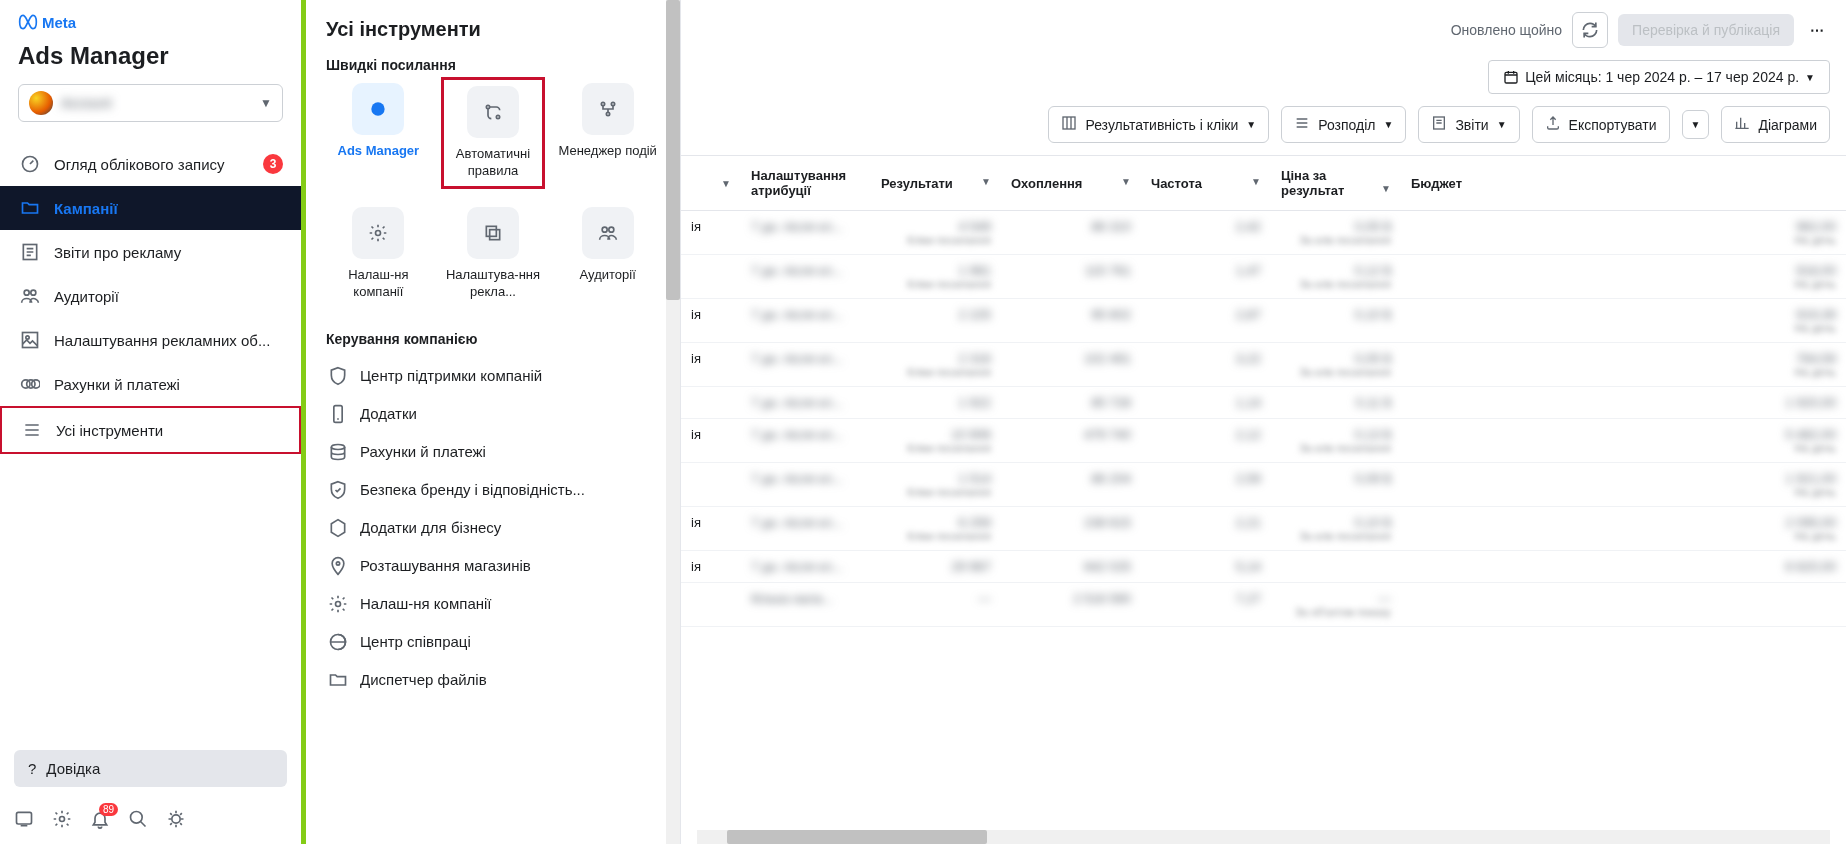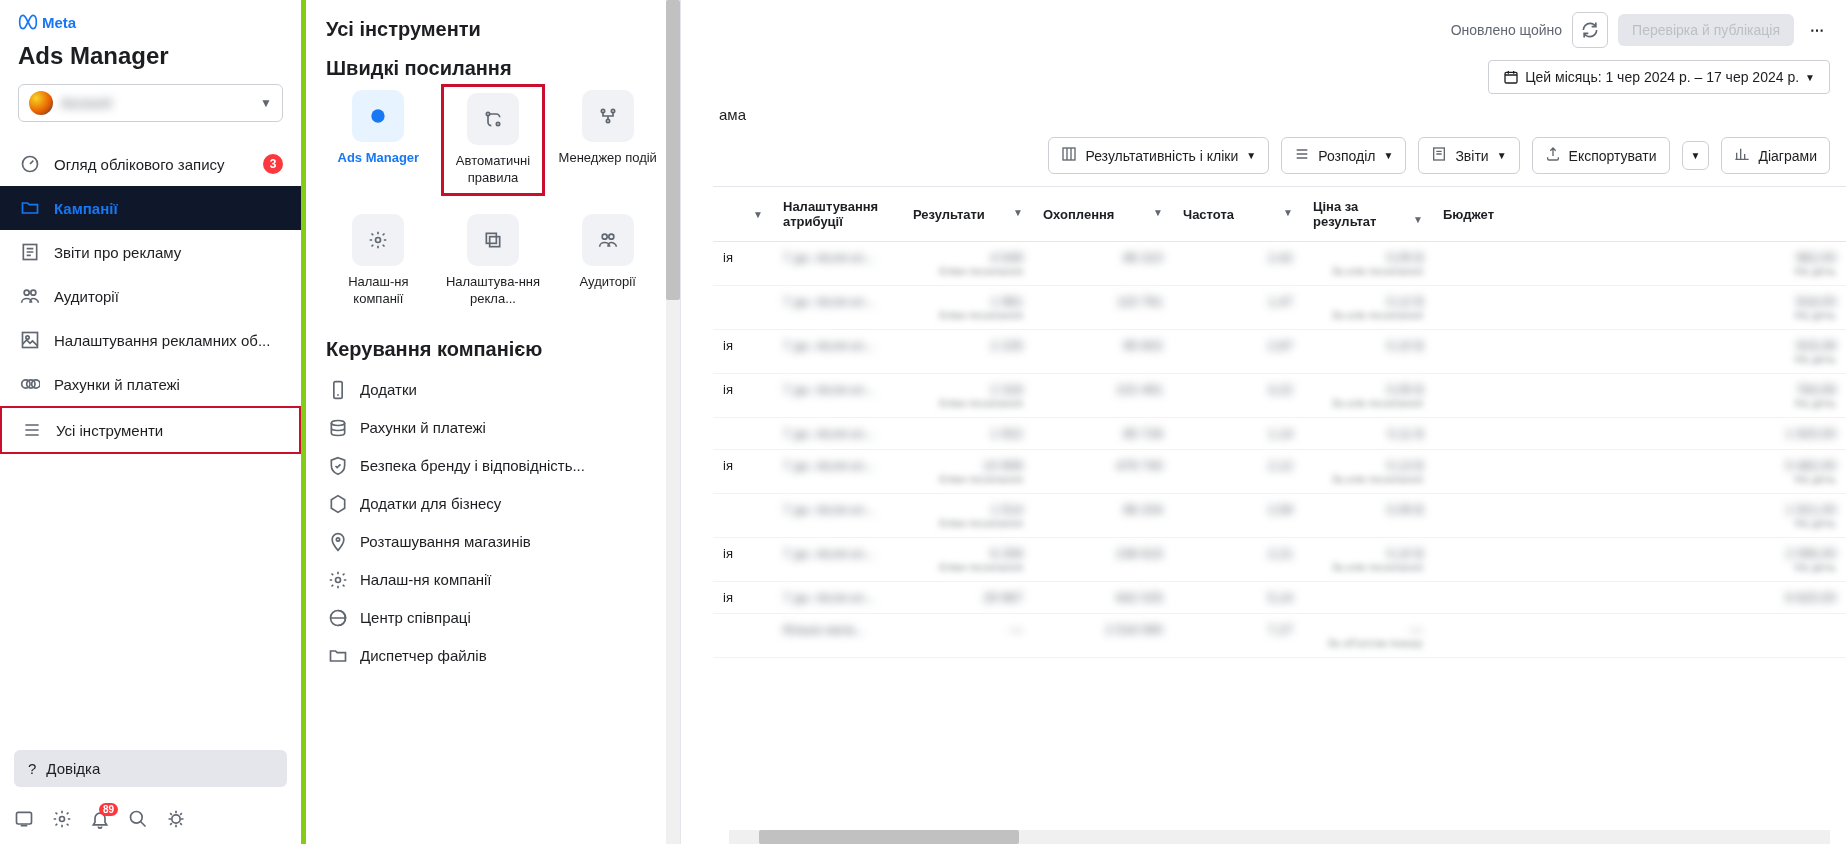--- a/index.html
+++ b/index.html
@@ -19,41 +19,41 @@
 .nav-item { display: flex; align-items: center; padding: 10px 18px; cursor: pointer; color: #1c1e21; font-size: 15px; position: relative; }
 .nav-item.active { background: #0f172a; color: #1877f2; font-weight: 600; }
 .nav-item .nav-icon { width: 24px; height: 24px; margin-right: 12px; display: flex; align-items: center; justify-content: center; color: #606770; }
 .nav-item.active .nav-icon { color: #1877f2; }
 .nav-item .badge { position: absolute; right: 18px; background: #fa383e; color: #fff; border-radius: 50%; width: 20px; height: 20px; font-size: 12px; display: flex; align-items: center; justify-content: center; font-weight: 600; }
 .nav-item.highlighted { border: 2px solid #c8102e; }
 .sidebar-footer { padding: 10px 14px; }
 .help-btn { background: #e4e6eb; border-radius: 6px; padding: 10px 14px; display: flex; align-items: center; gap: 10px; cursor: pointer; font-size: 15px; }
 .footer-icons { display: flex; gap: 18px; padding: 12px 14px; align-items: center; color: #606770; }
 .footer-icons > * { cursor: pointer; position: relative; }
-.notif-badge { position: absolute; top: -6px; right: -8px; background: #fa383e; color: #fff; border-radius: 8px; font-size: 10px; padding: 1px 4px; font-weight: 700; }
+.notif-badge { position: absolute; top: -6px; right: -8px; background: #fa383e; color: #fff; border-radius: 8px; font-size: 10px; padding: 1px 4px; font-weight: 400; }
 
 
 .tools-panel { width: 375px; border-right: 1px solid #e4e6eb; padding: 18px 0; overflow-y: auto; position: relative; }
 .tools-title { font-size: 20px; font-weight: 700; padding: 0 20px 16px; }
-.section-label { font-size: 20px; font-weight: 600; padding: 0 20px 10px; }
+.section-label { font-size: 14px; font-weight: 600; padding: 0 20px 10px; }
 .quick-links { display: flex; gap: 10px; padding: 0 20px 24px; }
 .quick-links.row2 { padding-bottom: 30px; }
 .ql-item { width: 106px; display: flex; flex-direction: column; align-items: center; text-align: center; cursor: pointer; font-size: 13px; line-height: 1.3; color: #1c1e21; }
 .ql-item.active { color: #1877f2; font-weight: 600; }
 .ql-icon { width: 52px; height: 52px; border-radius: 10px; background: #f0f2f5; display: flex; align-items: center; justify-content: center; margin-bottom: 8px; color: #606770; font-size: 18px; }
 .ql-item.active .ql-icon { background: #e7f3ff; color: #1877f2; }
 .ql-item.highlighted-red { border: 3px solid #c8102e; padding: 6px 0; margin: -6px 0; }
 .mgmt-list { padding: 0 8px; }
 .mgmt-item { display: flex; align-items: center; padding: 9px 14px; cursor: pointer; font-size: 15px; color: #1c1e21; gap: 12px; }
 .mgmt-icon { width: 20px; color: #606770; display: flex; justify-content: center; }
 .scroll-track { position: absolute; top: 0; right: 0; width: 14px; height: 100%; background: #f0f0f0; }
 .scroll-thumb { width: 14px; height: 300px; background: #c1c1c1; border-radius: 2px; }
 
 
-.main { flex: 1; display: flex; flex-direction: column; overflow: hidden; margin-left: 32px; }
+.main { flex: 1; display: flex; flex-direction: column; overflow: hidden; }
 .topbar { display: flex; justify-content: flex-end; align-items: center; padding: 12px 16px; gap: 10px; }
 .topbar-text { color: #606770; font-size: 14px; }
 .icon-btn { width: 36px; height: 36px; border: 1px solid #ccd0d5; border-radius: 6px; background: #fff; display: flex; align-items: center; justify-content: center; cursor: pointer; color: #606770; }
 .pub-btn { padding: 8px 14px; background: #e4e6eb; border-radius: 6px; color: #bcc0c4; cursor: not-allowed; font-size: 14px; }
 .more-dots { padding: 8px 6px; cursor: pointer; color: #1c1e21; font-weight: bold; }
 .daterow { display: flex; justify-content: flex-end; padding: 0 16px 12px; }
 .date-pill { border: 1px solid #ccd0d5; border-radius: 4px; padding: 8px 14px; cursor: pointer; font-size: 14px; display: flex; align-items: center; gap: 6px; }
 .pagerow { display: flex; justify-content: flex-end; align-items: center; padding: 0 16px 10px; gap: 10px; font-size: 14px; }
 .page-btn { width: 28px; height: 28px; border: 1px solid #ccd0d5; border-radius: 4px; background: #f5f6f7; display: flex; align-items: center; justify-content: center; cursor: pointer; }
 .tab-label { font-size: 15px; padding: 0 0 14px 6px; color: #1c1e21; }
@@ -254,20 +254,28 @@
             </svg>
           </div>
         <span>Аудиторії</span>
       </div>
     </div>
     <div class="section-label">Керування компанією</div>
     <div class="mgmt-list">
       <div class="mgmt-item">
           <span class="mgmt-icon">
             <svg viewBox="0 0 24 24" fill="none" stroke="currentColor" stroke-width="2">
+              <path d="M12 2l8 3v6c0 5-3 9-8 11-5-2-8-6-8-11V5z"></path>
+            </svg>
+          </span>
+          <span>Центр підтримки компаній</span>
+        </div>
+      <div class="mgmt-item">
+          <span class="mgmt-icon">
+            <svg viewBox="0 0 24 24" fill="none" stroke="currentColor" stroke-width="2">
               <rect x="7" y="2" width="10" height="20" rx="2"></rect>
               <path d="M11 18h2"></path>
             </svg>
           </span>
           <span>Додатки</span>
         </div>
       <div class="mgmt-item">
           <span class="mgmt-icon">
             <svg viewBox="0 0 24 24" fill="none" stroke="currentColor" stroke-width="2">
               <ellipse cx="12" cy="6" rx="8" ry="3"></ellipse>
@@ -349,21 +357,20 @@
     <div class="daterow">
       <div class="date-pill">
         <svg viewBox="0 0 24 24" fill="none" stroke="currentColor" stroke-width="2" style="width:16px;height:16px">
             <rect x="3" y="5" width="18" height="16" rx="2"></rect>
             <path d="M3 9h18M8 3v4M16 3v4"></path>
           </svg>
         <span>Цей місяць: 1 чер 2024 р. – 17 чер 2024 р.</span>
         <span style="font-size:10px">▼</span>
       </div>
     </div>
-    <div class="tab-label">ама</div>
     <div class="toolbar2">
       <div class="tb-btn">
           <span class="tb-icon"><svg viewBox="0 0 24 24" fill="none" stroke="currentColor" stroke-width="2" style="width:16px;height:16px">
               <rect x="3" y="3" width="18" height="18"></rect>
               <path d="M9 3v18M15 3v18"></path>
             </svg></span>
           <span>Результативність і кліки</span> 
           <span style="font-size:10px">▼</span>
         </div>
       <div class="tb-btn">

